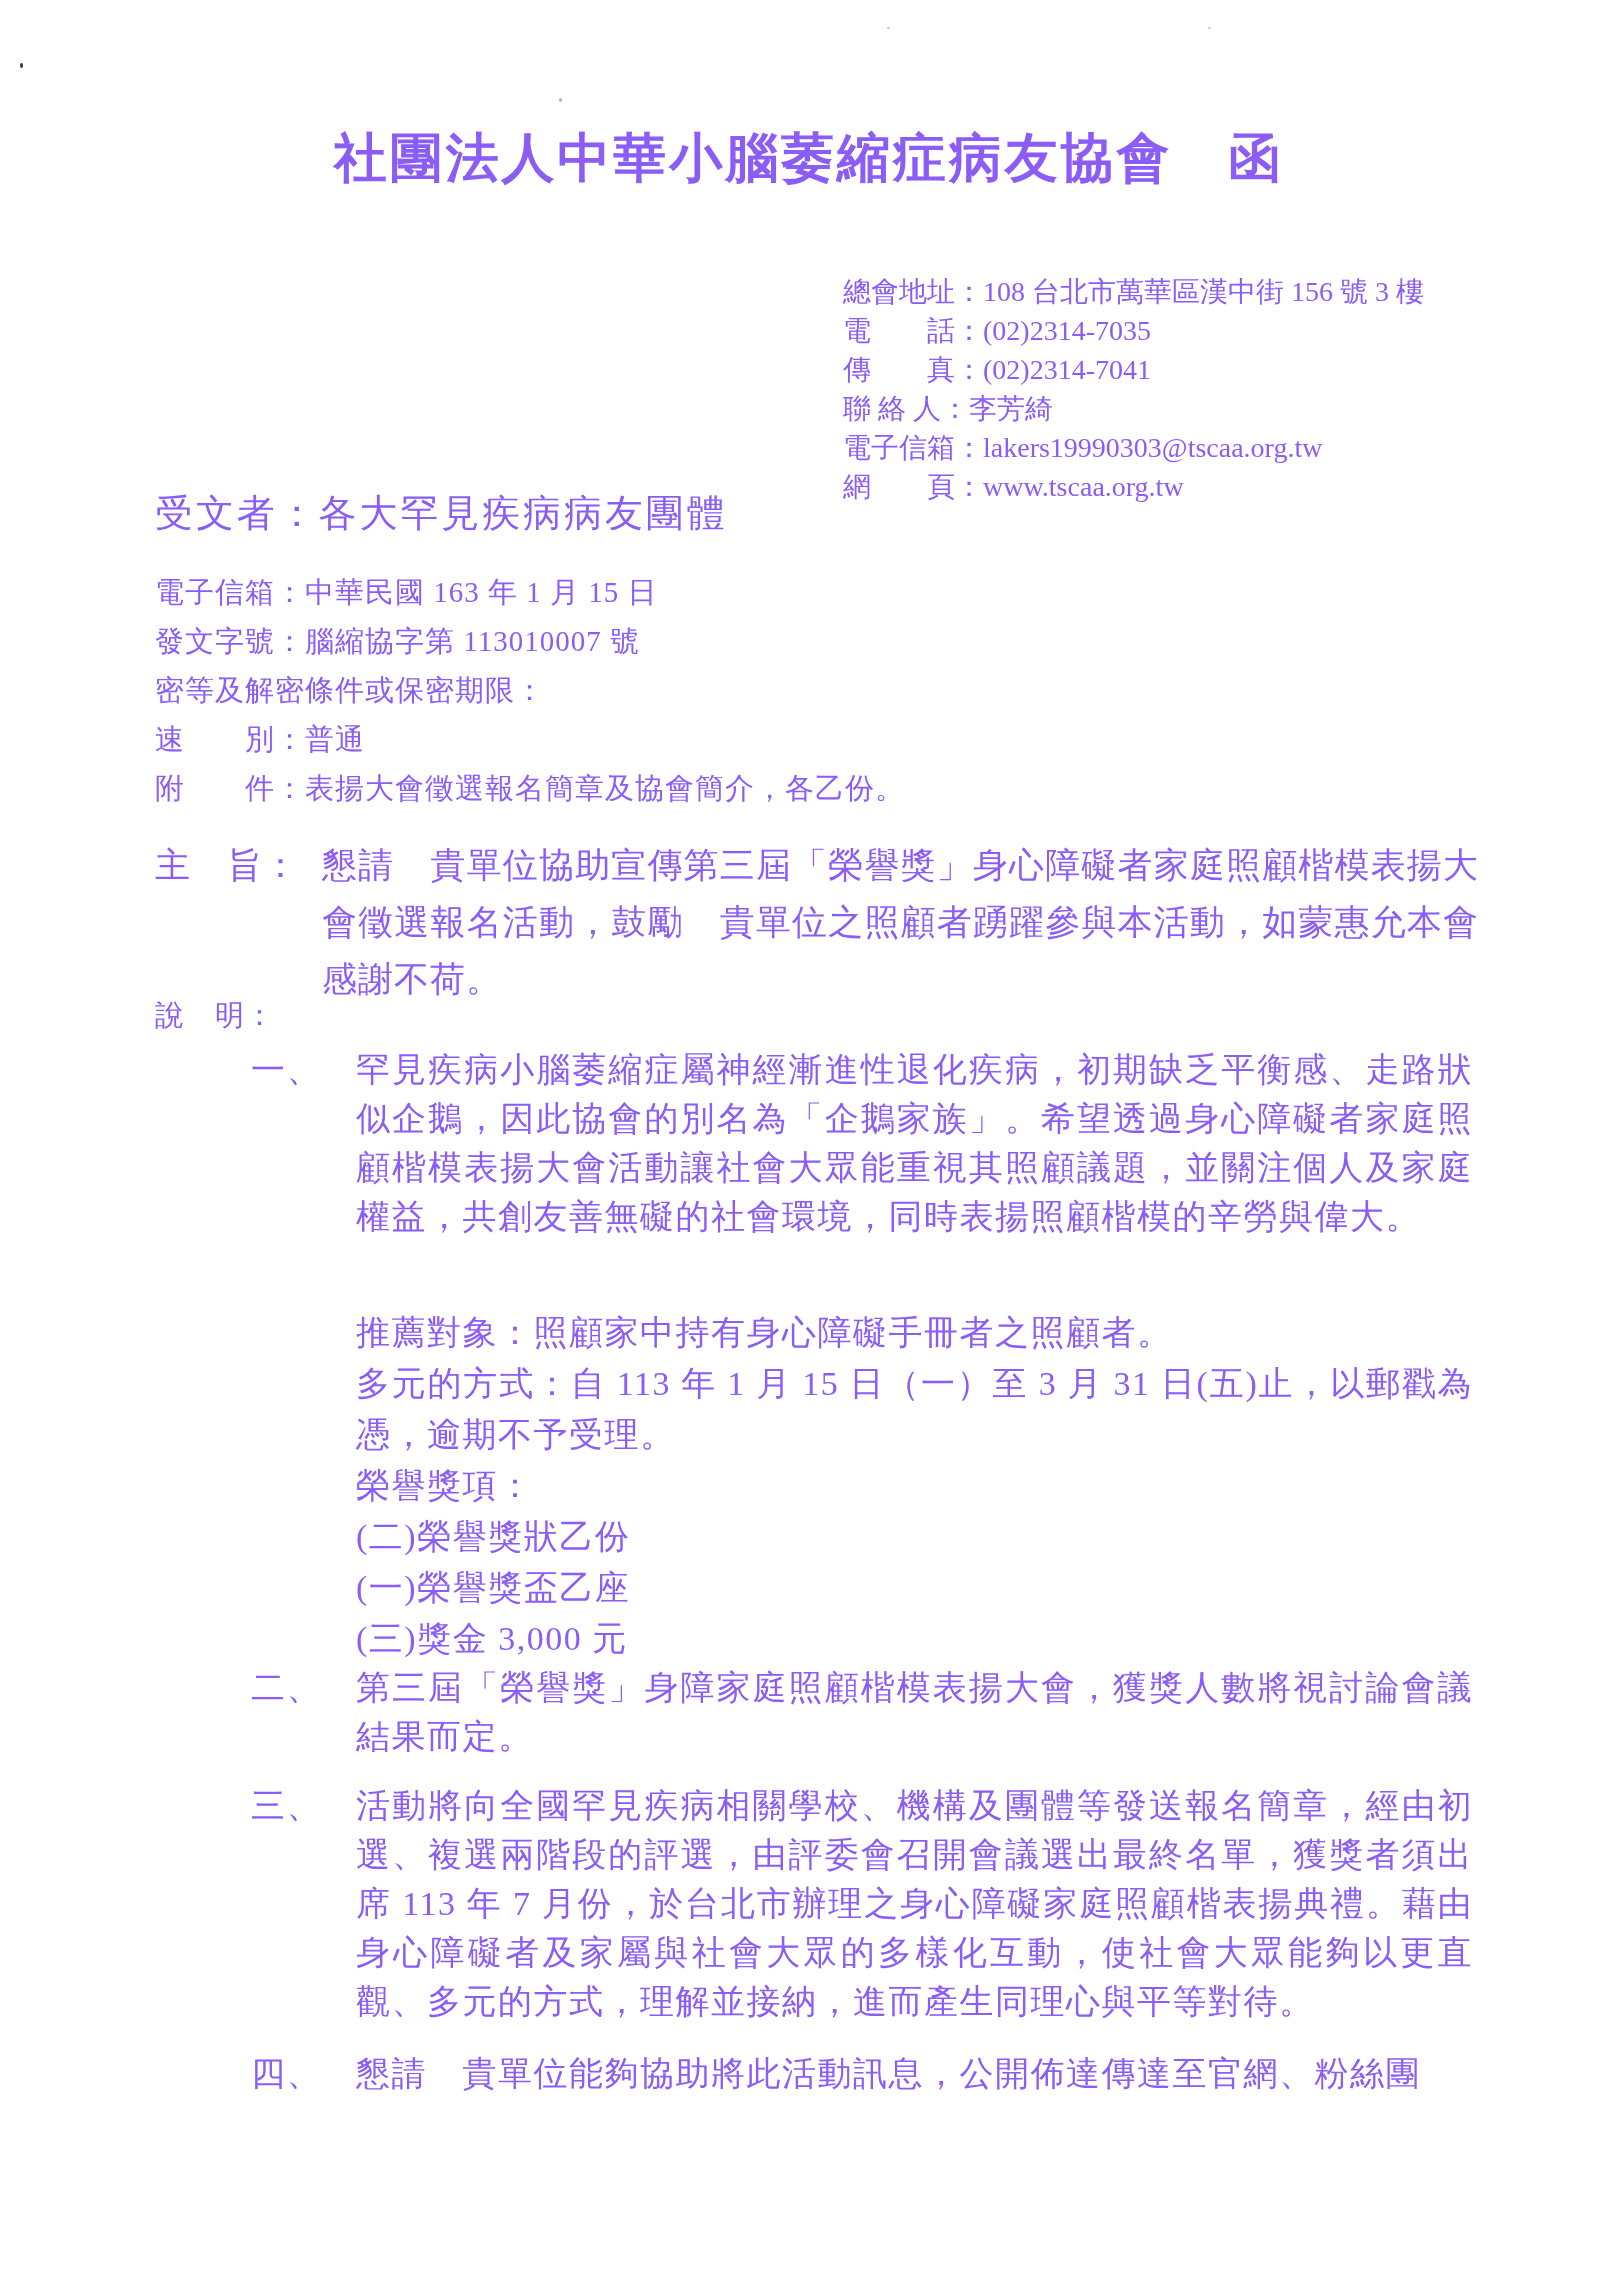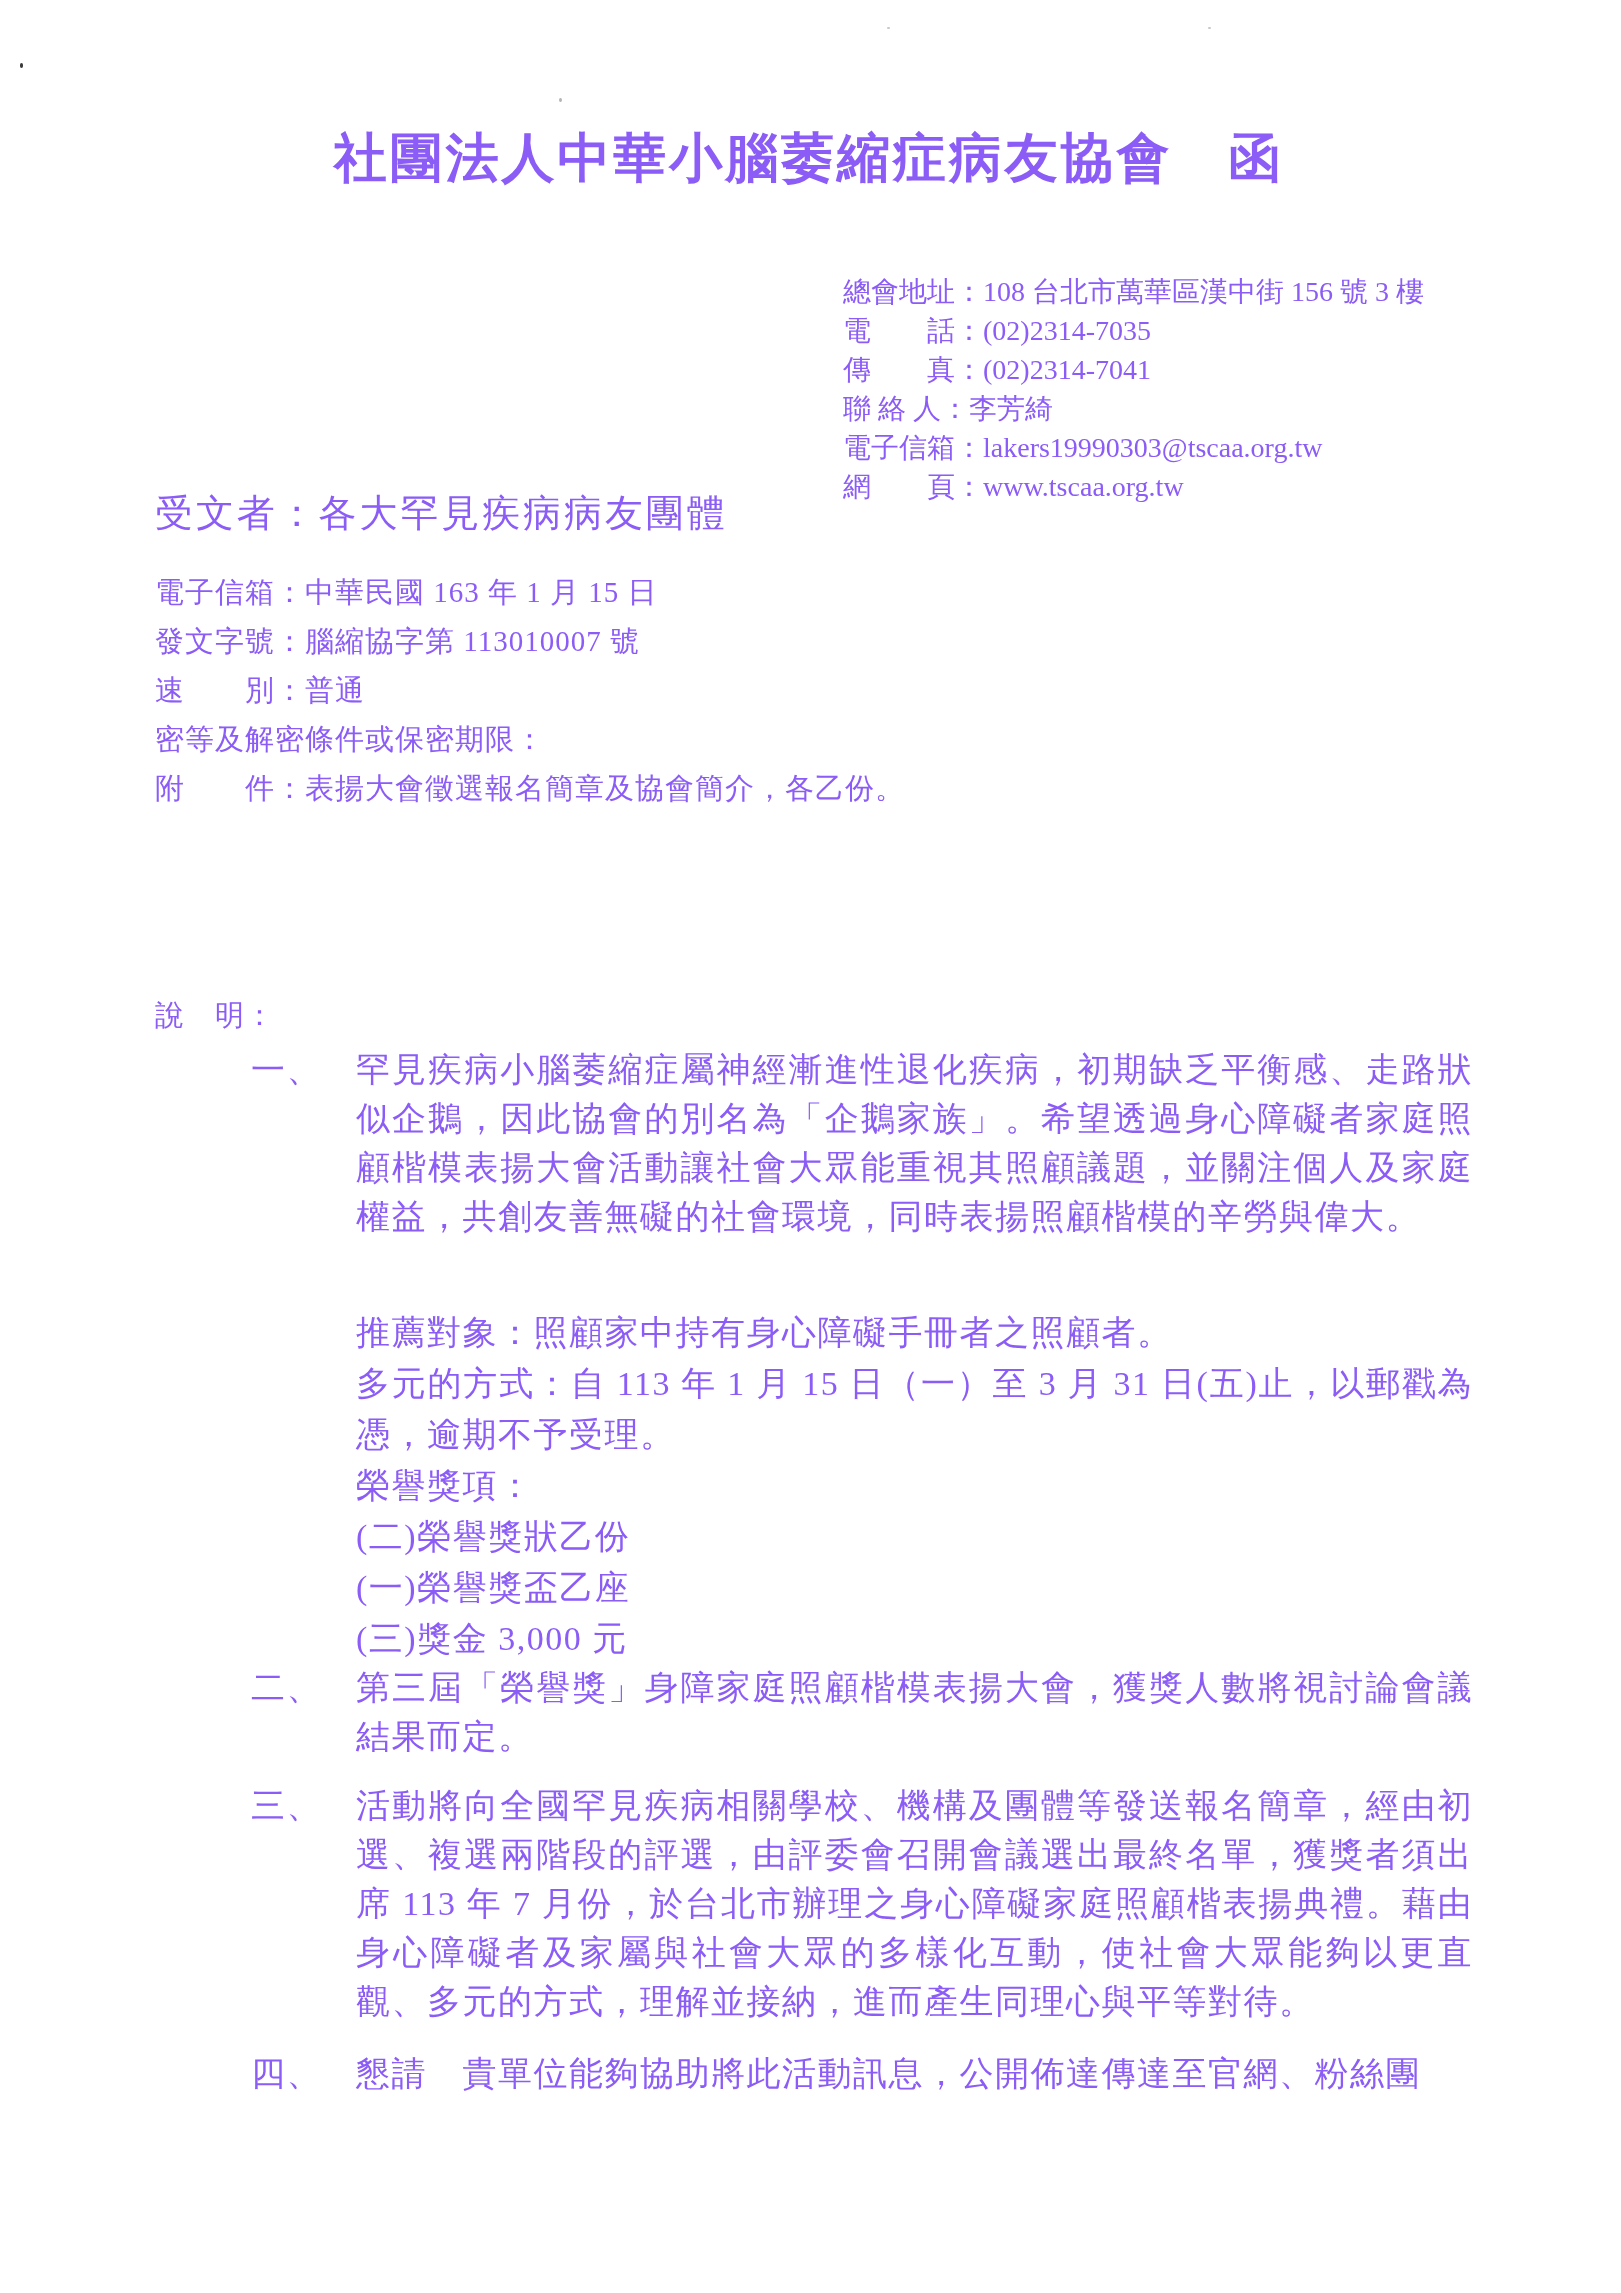--- a/index.html
+++ b/index.html
@@ -112,25 +112,29 @@
     <div class="c-row"><span>網　　頁：</span><span>www.tscaa.org.tw</span></div>
   </div>
 
   <div class="recipient">
     <span>受文者：</span><span>各大罕見疾病病友團體</span>
   </div>
 
   <div class="meta">
     <div class="m-row"><span>電子信箱：</span><span>中華民國 163 年 1 月 15 日</span></div>
     <div class="m-row"><span>發文字號：</span><span>腦縮協字第 113010007 號</span></div>
+    <div class="m-row"><span>密等及解密條件或保密期限：</span><span></span></div>
     <div class="m-row"><span>速　　別：</span><span>普通</span></div>
-    <div class="m-row"><span>密等及解密條件或保密期限：</span><span></span></div>
     <div class="m-row"><span>附　　件：</span><span>表揚大會徵選報名簡章及協會簡介，各乙份。</span></div>
   </div>
 
+  <div class="subject">
+    <span class="label-col">主　旨：</span>
+    <span class="text-col">懇請　貴單位協助宣傳第三屆「榮譽獎」身心障礙者家庭照顧楷模表揚大會徵選報名活動，鼓勵　貴單位之照顧者踴躍參與本活動，如蒙惠允本會感謝不荷。</span>
+  </div>
 
   <div class="explain-label">說　明：</div>
 
   <div class="item" id="item-1">
     <span class="item-no">一、</span>
     <span class="item-text">罕見疾病小腦萎縮症屬神經漸進性退化疾病，初期缺乏平衡感、走路狀似企鵝，因此協會的別名為「企鵝家族」。希望透過身心障礙者家庭照顧楷模表揚大會活動讓社會大眾能重視其照顧議題，並關注個人及家庭權益，共創友善無礙的社會環境，同時表揚照顧楷模的辛勞與偉大。</span>
   </div>
 
   <div class="subblock">
     <div class="sb-row">

